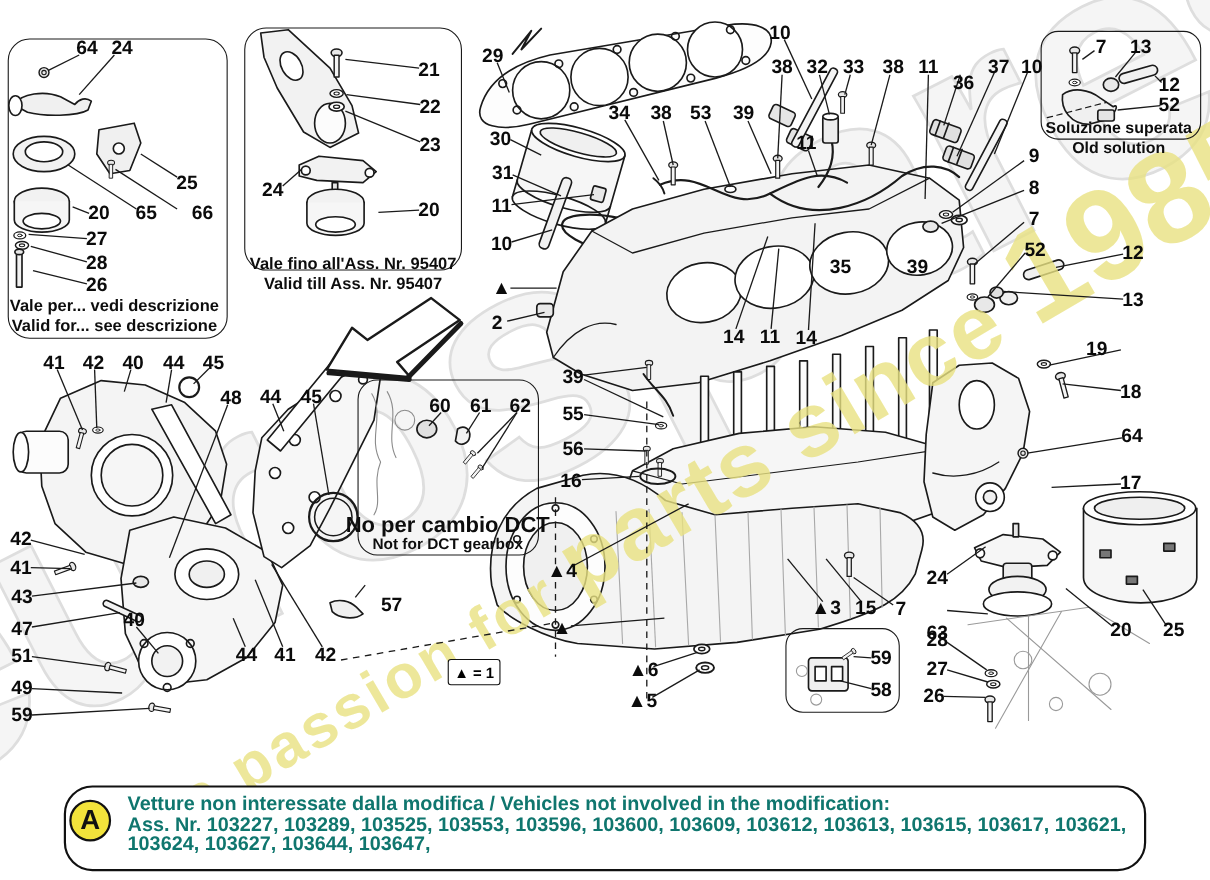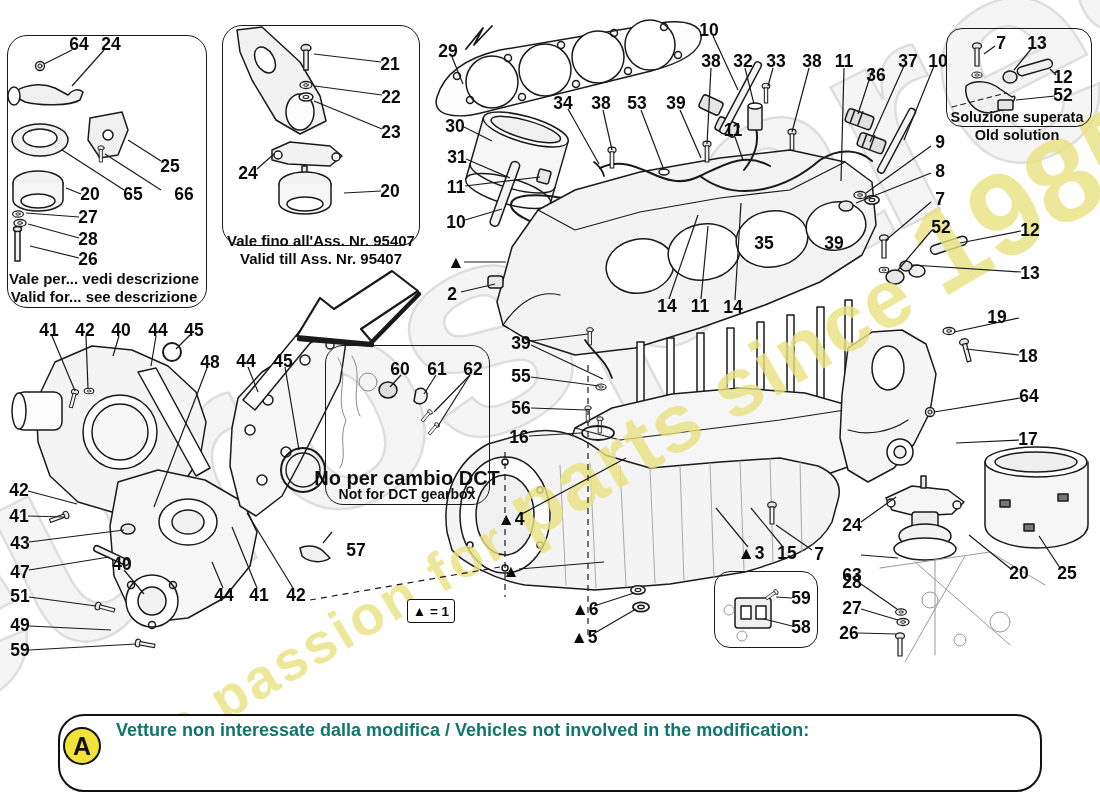--- a/index.html
+++ b/index.html
@@ -570,14 +570,15 @@
       <span class="callout" style="left: 1067px; top: 573px;">25</span>
       <span class="callout" style="left: 852px; top: 582px;">28</span>
       <span class="callout" style="left: 852px; top: 608px;">27</span>
       <span class="callout" style="left: 849px; top: 633px;">26</span>
     </div>
 
   <div class="note-box"></div>
   <div class="note-badge">A</div>
   <div class="note-text">
     <div>Vetture non interessate dalla modifica / Vehicles not involved in the modification:</div>
+    <div>Ass. Nr. 103227, 103289, 103525, 103553, 103596, 103600, 103609, 103612, 103613, 103615, 103617, 103621, 103624, 103627, 103644, 103647,</div>
   </div>
 </div>
 
 </body></html>

